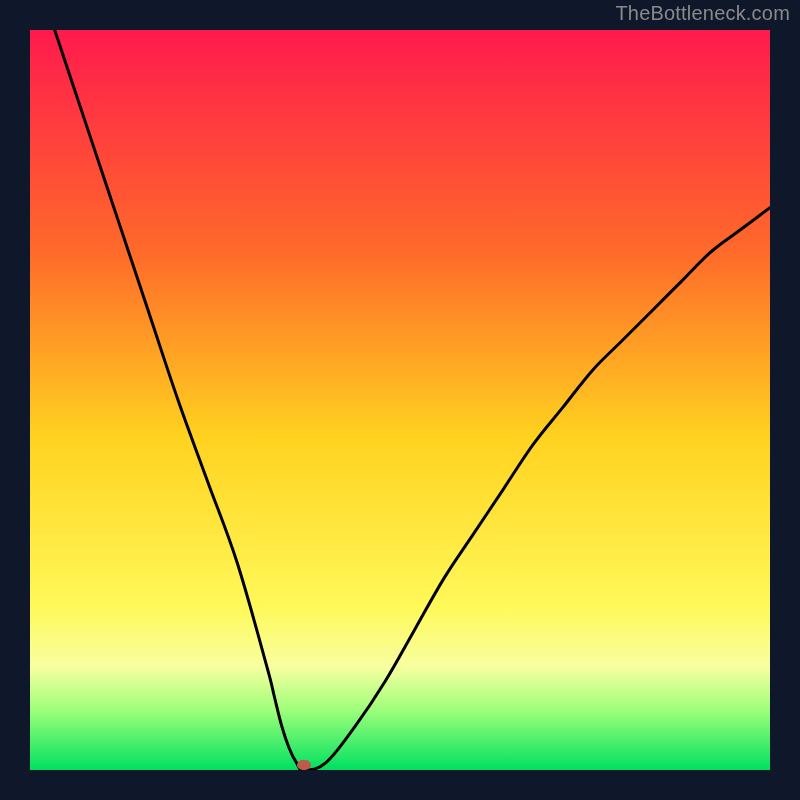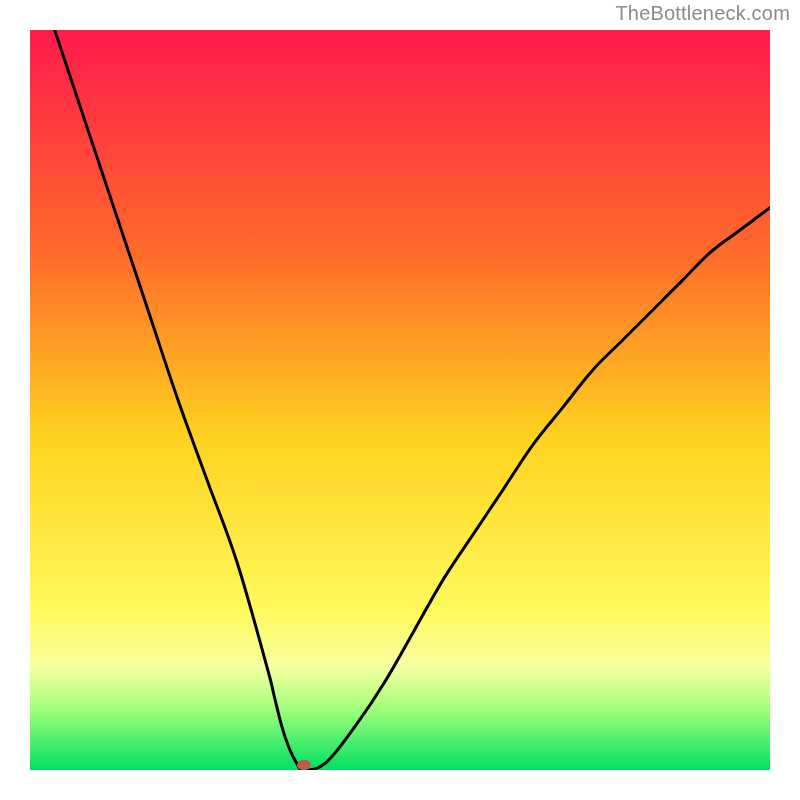--- a/index.html
+++ b/index.html
@@ -8,21 +8,21 @@
     width: 800px;
     height: 800px;
     background: #000;
     font-family: Arial, Helvetica, sans-serif;
     overflow: hidden;
   }
   .frame {
     position: absolute;
     left: 0; top: 0;
     width: 800px; height: 800px;
-    background: #ffffff;
+    background: #0f172a;
   }
   .watermark {
     position: absolute;
     top: 2px;
     right: 10px;
     color: #8a8a8a;
     font-size: 20px;
     font-weight: 500;
     letter-spacing: 0.2px;
     z-index: 5;

